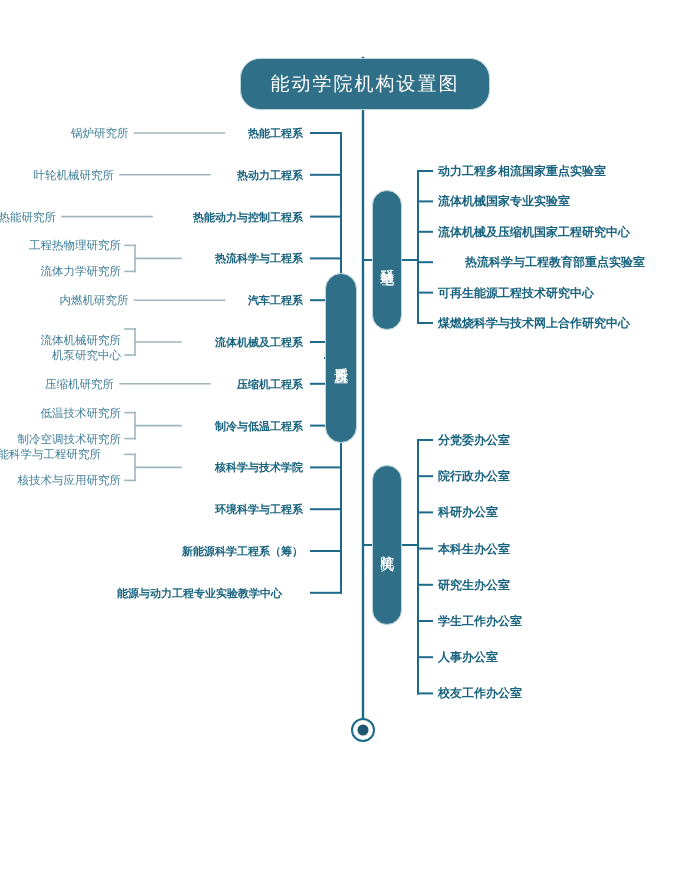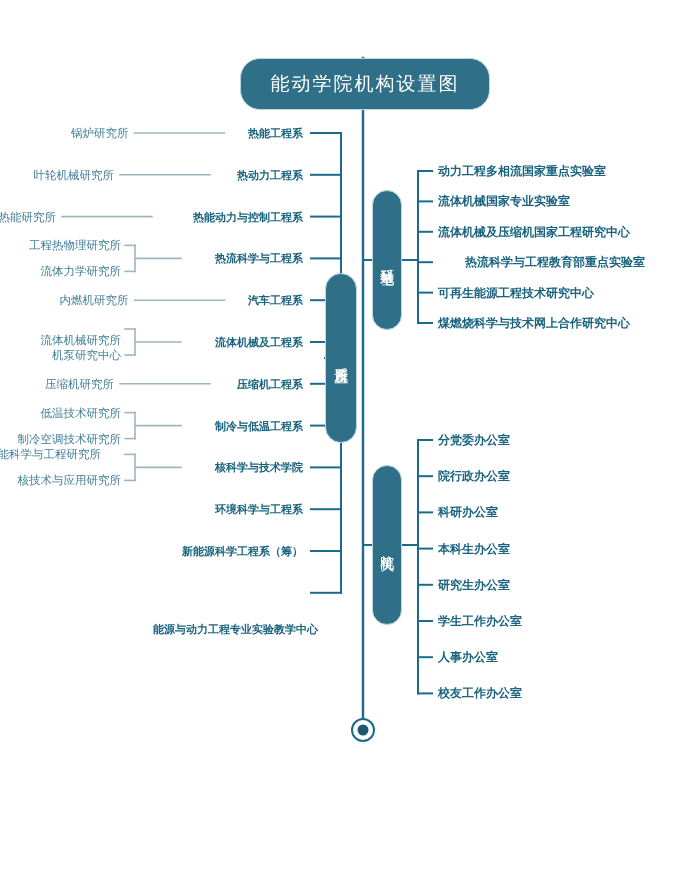--- a/index.html
+++ b/index.html
@@ -150,21 +150,21 @@
     <div class="lbl dept" style="top: 383.8px; right: 377px;">压缩机工程系</div>
     <div class="lbl sub" style="top: 383.8px; right: 566px;">压缩机研究所</div>
     <div class="lbl dept" style="top: 425.6px; right: 377px;">制冷与低温工程系</div>
     <div class="lbl sub" style="top: 412.6px; right: 559px;">低温技术研究所</div>
     <div class="lbl sub" style="top: 438.6px; right: 559px; padding-left: 24px;">制冷空调技术研究所</div>
     <div class="lbl dept" style="top: 467.4px; right: 377px;">核科学与技术学院</div>
     <div class="lbl sub" style="top: 454.4px; right: 579px; text-align: right;">核能科学与工程研究所</div>
     <div class="lbl sub" style="top: 480.4px; right: 559px;">核技术与应用研究所</div>
     <div class="lbl dept" style="top: 509.2px; right: 377px;">环境科学与工程系</div>
     <div class="lbl dept" style="top: 551px; right: 377px;">新能源科学工程系（筹）</div>
-    <div class="lbl dept" style="top: 592.8px; right: 362px; margin-top: 36px;">能源与动力工程专业实验教学中心</div>
+    <div class="lbl dept" style="top: 592.8px; right: 398px;">能源与动力工程专业实验教学中心</div>
     <div class="lbl leaf" style="top: 171px; left: 438px;">动力工程多相流国家重点实验室</div>
     <div class="lbl leaf" style="top: 201.4px; left: 438px;">流体机械国家专业实验室</div>
     <div class="lbl leaf" style="top: 231.8px; left: 438px;">流体机械及压缩机国家工程研究中心</div>
     <div class="lbl leaf" style="top: 262.2px; left: 438px; margin-left: 27px;">热流科学与工程教育部重点实验室</div>
     <div class="lbl leaf" style="top: 292.6px; left: 438px;">可再生能源工程技术研究中心</div>
     <div class="lbl leaf" style="top: 323px; left: 438px;">煤燃烧科学与技术网上合作研究中心</div>
     <div class="lbl leaf" style="top: 440px; left: 438px;">分党委办公室</div>
     <div class="lbl leaf" style="top: 476.2px; left: 438px;">院行政办公室</div>
     <div class="lbl leaf" style="top: 512.4px; left: 438px;">科研办公室</div>
     <div class="lbl leaf" style="top: 548.6px; left: 438px;">本科生办公室</div>

